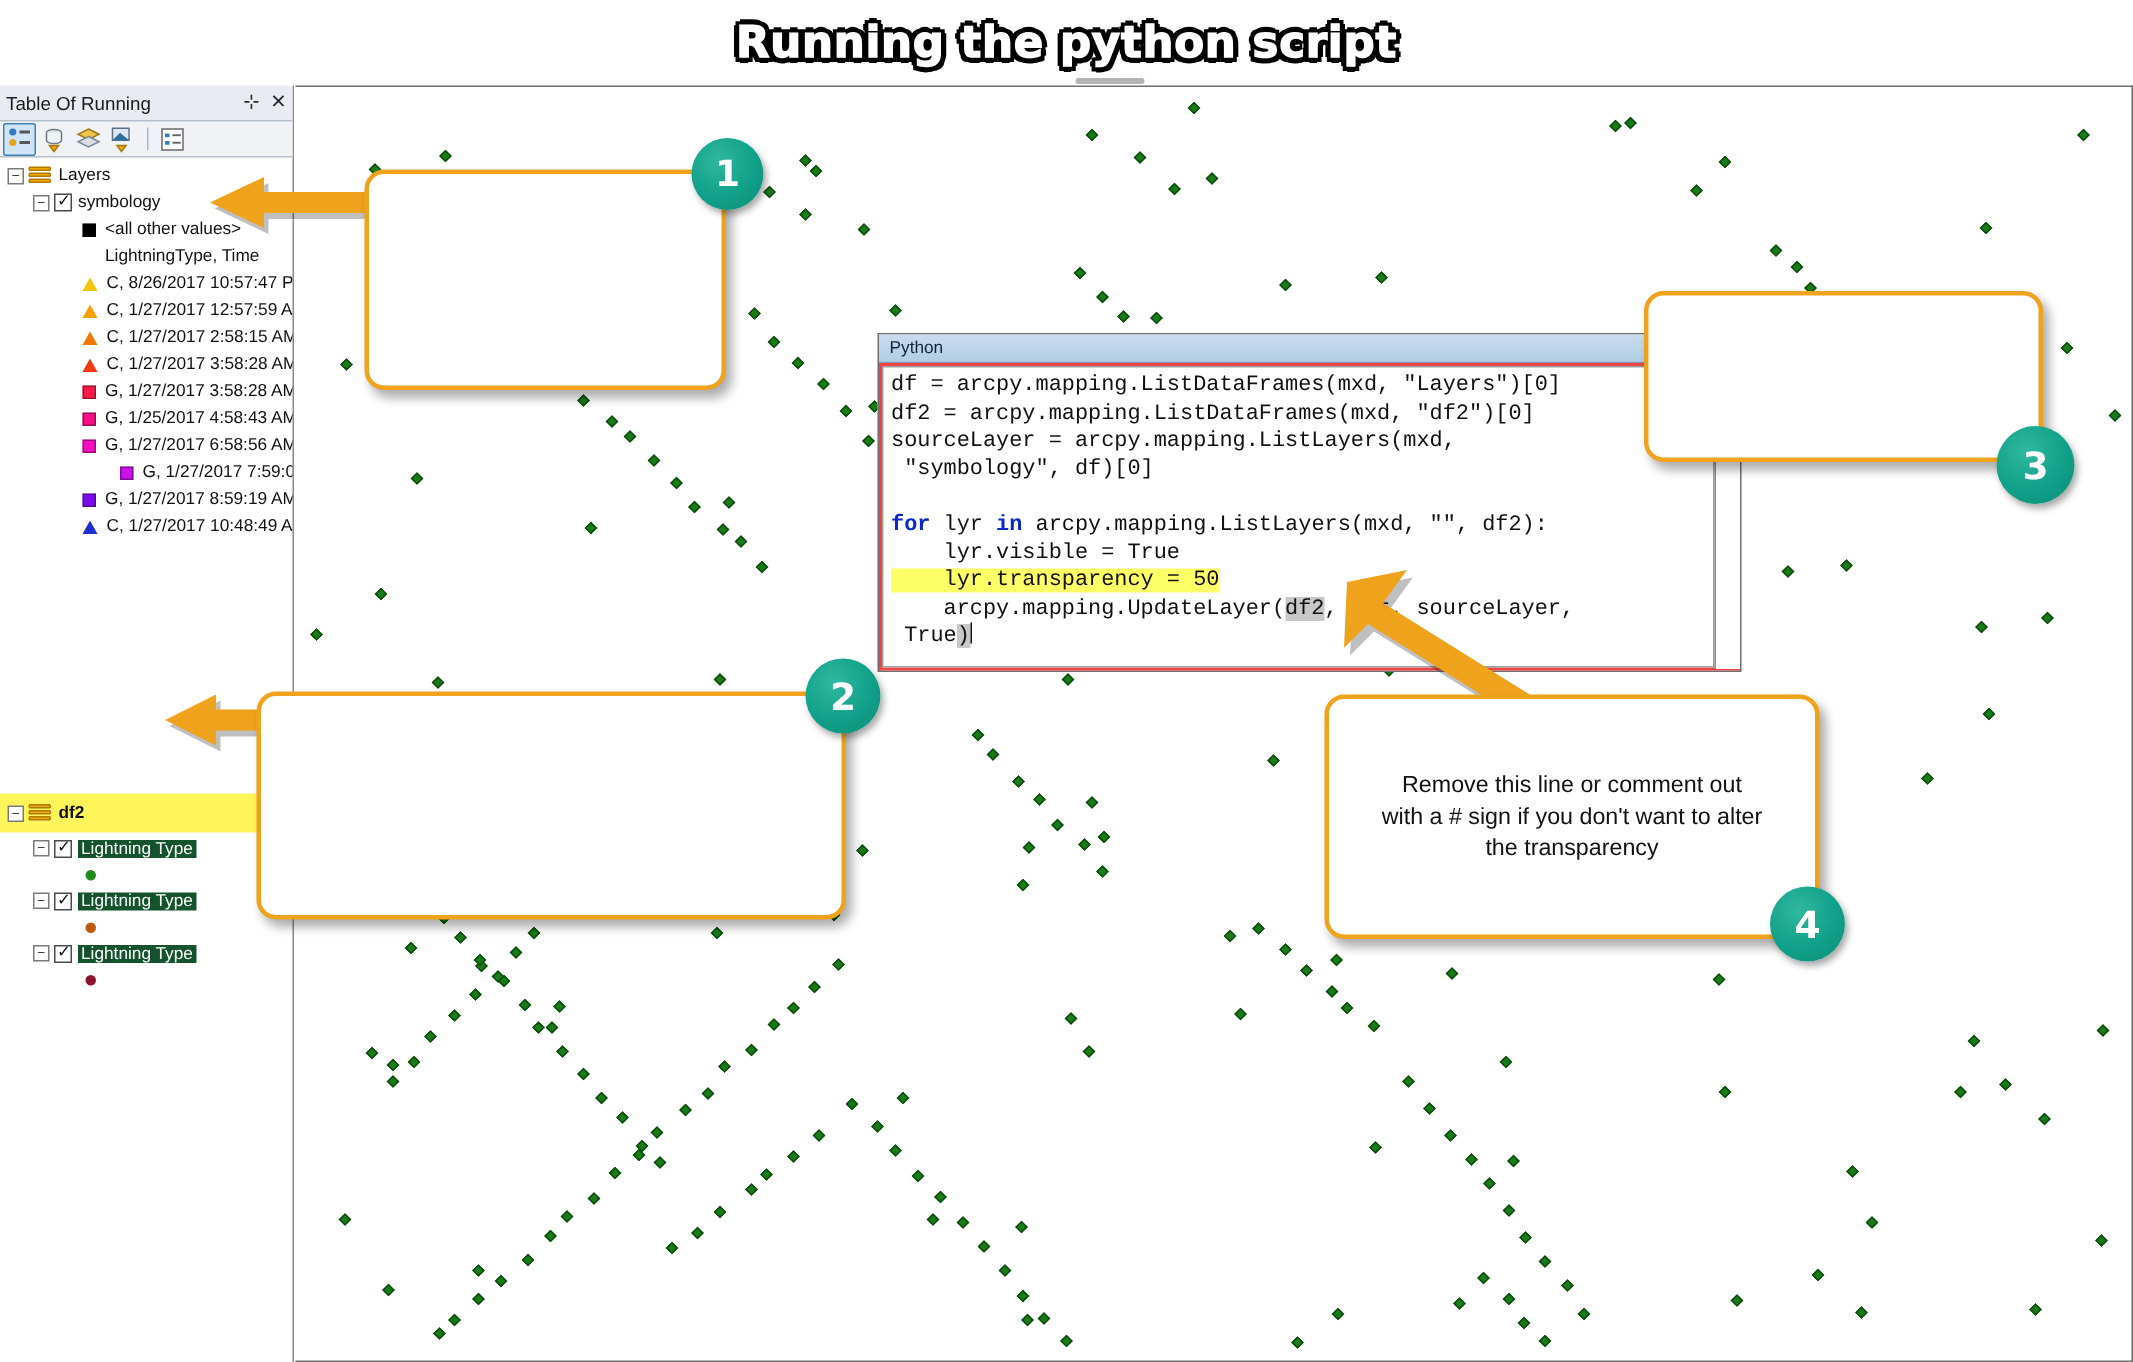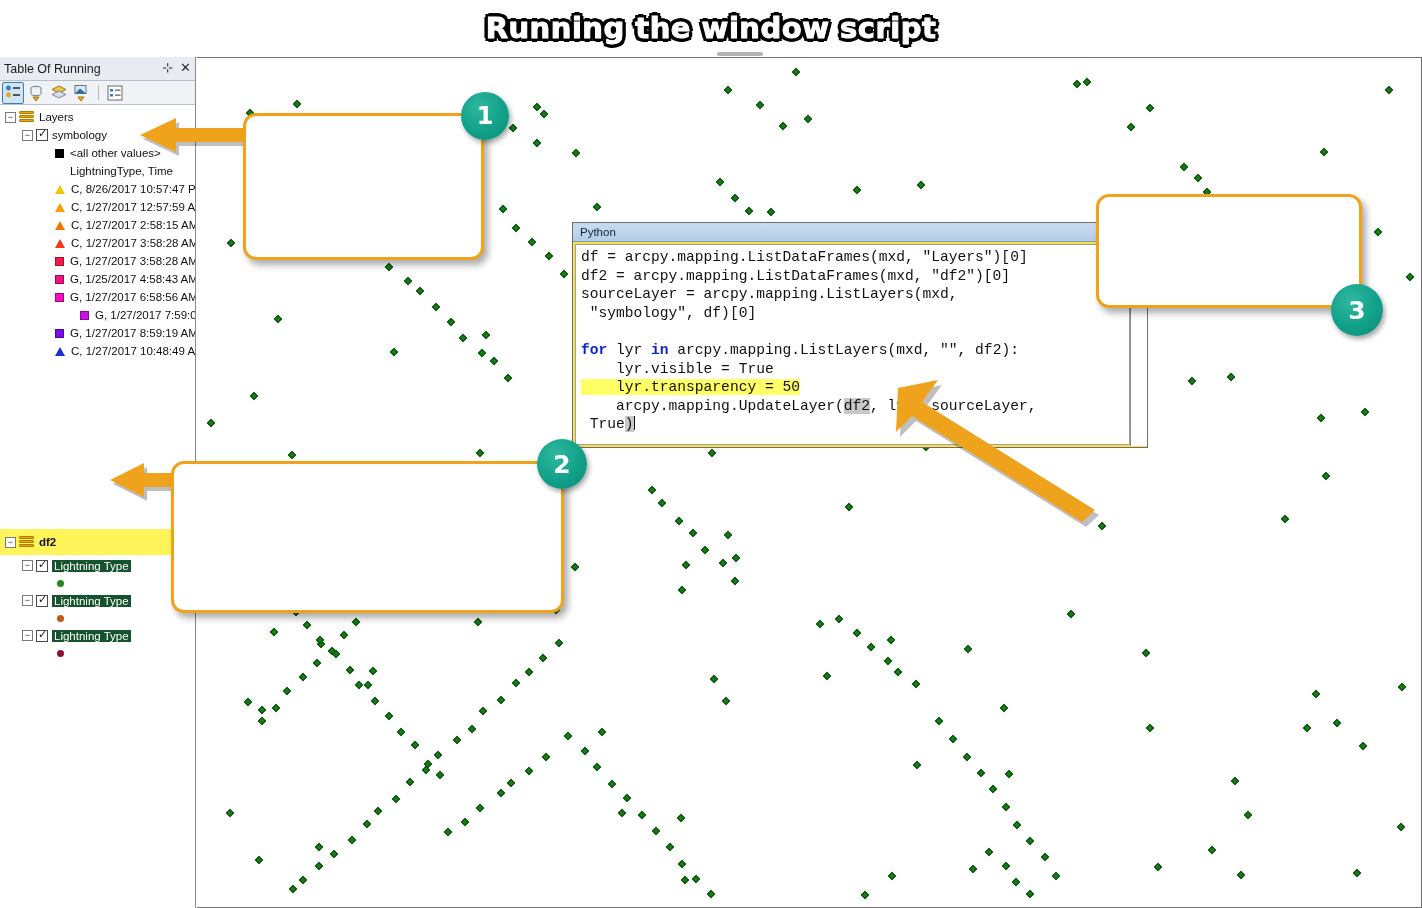--- a/index.html
+++ b/index.html
@@ -76,29 +76,29 @@
     background:#ffffff; border:1px solid #6f6f6f; border-left:none;
     overflow:hidden;
   }
   .pt{ position:absolute; width:6px; height:6px; background:#1a7a1a;
        border:1px solid #0a4d0a; transform:rotate(45deg); }
   #top-scroll{ position:absolute; left:197px; top:50px; width:1225px; height:7px; background:#fff; }
   #top-scroll i{ position:absolute; left:520px; top:2px; width:46px; height:4px; background:#b4b4b4; border-radius:2px;}
 
   
   #python-window{
-    position:absolute; left:572px; top:222px; width:576px; height:226px;
+    position:absolute; left:585px; top:222px; width:576px; height:226px;
     background:#ffffff; border:1px solid #6e6e6e;
   }
   #py-titlebar{
     height:19px; background:linear-gradient(#c9dcee,#b2cde5);
     border-bottom:1px solid #7e9cba; padding-left:7px; display:flex; align-items:center;
   }
   #py-title{ font-size:11.5px; color:#10243a; }
-  #py-body{ position:relative; height:205px; background:#fde047; padding:2px; display:flex;justify-content:flex-end; }
+  #py-body{ position:relative; height:205px; background:#ef4444; padding:2px; display:flex;justify-content:flex-end; }
   #py-code{
     flex:1; border:1px solid #a0a0a0; background:#fff; padding:3px 2px 2px 5px;
     font-family:"Liberation Mono", monospace; font-size:14.6px; line-height:18.6px;
     color:#111; white-space:pre; overflow:hidden; position:relative;
   }
   .kw{ color:#0a27cc; font-weight:bold; }
   .mark{ background:#ffff66; }
   .seltok{ background:#c8c8c8; }
   .caret{ display:inline-block; width:1px; height:14px; background:#111;
           vertical-align:-2px; }
@@ -132,21 +132,21 @@
 
   
   .arrow-svg{ position:absolute; overflow:visible; }
 </style>
 </head>
 <body>
 
 <div id="root">
 
   <div id="title-banner">
-    <div id="title-text">Running the window script</div>
+    <div id="title-text">Running the python script</div>
   </div>
 
   <div id="toc-panel">
 
     <div id="toc-header">
       <span id="toc-title">Table Of Running</span>
       <span id="toc-header-btns">
         <span class="toc-hbtn">⊹</span>
         <span class="toc-hbtn">✕</span>
       </span>
@@ -610,14 +610,22 @@
       <span>2</span>
     </div>
   </div>
 
   <div class="callout" style="left:1096px; top:194px; width:266px; height:114px;">
     <div class="badge" style="right:-24px; bottom:-31px; width:52px; height:52px; font-size:25px;">
       <span>3</span>
     </div>
   </div>
 
+  <div class="callout" style="left:883px; top:463px; width:330px; height:163px;">
+    <div class="ctext">Remove this line or comment out
+with a # sign if you don't want to alter
+the transparency</div>
+    <div class="badge" style="right:-20px; bottom:-18px; width:50px; height:50px; font-size:25px;">
+      <span>4</span>
+    </div>
+  </div>
 
 </div>
 
 </body></html>

